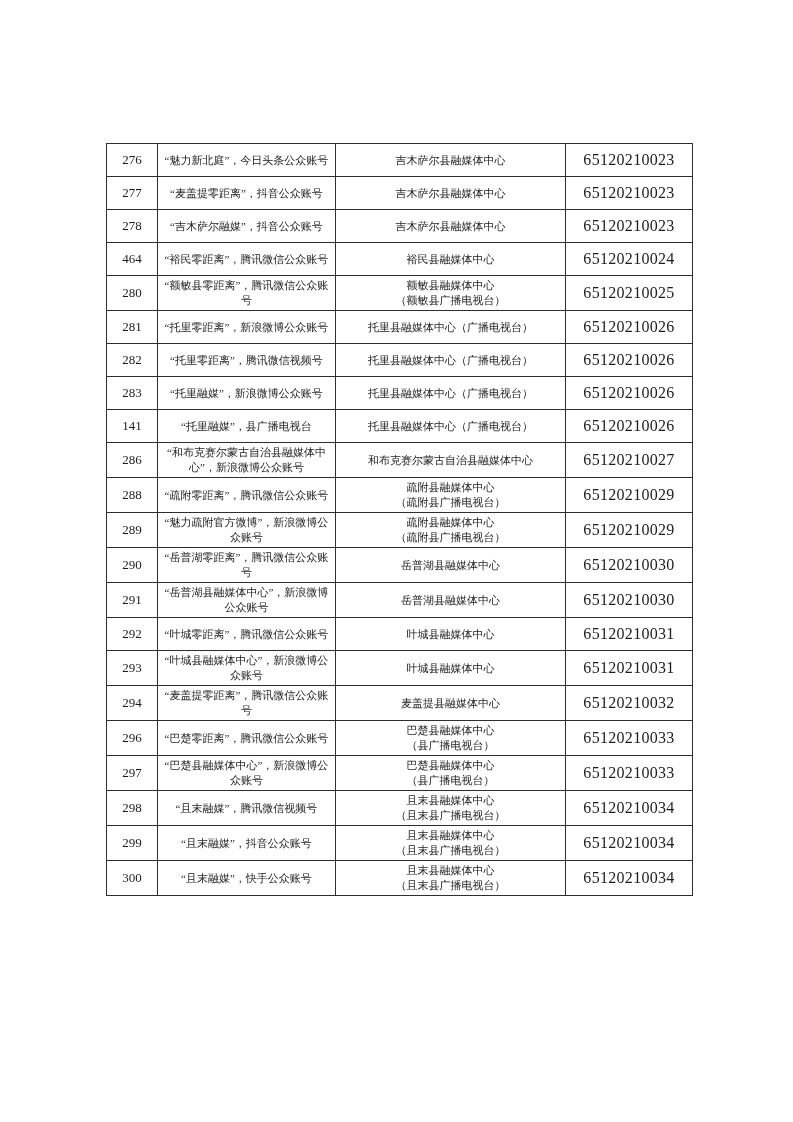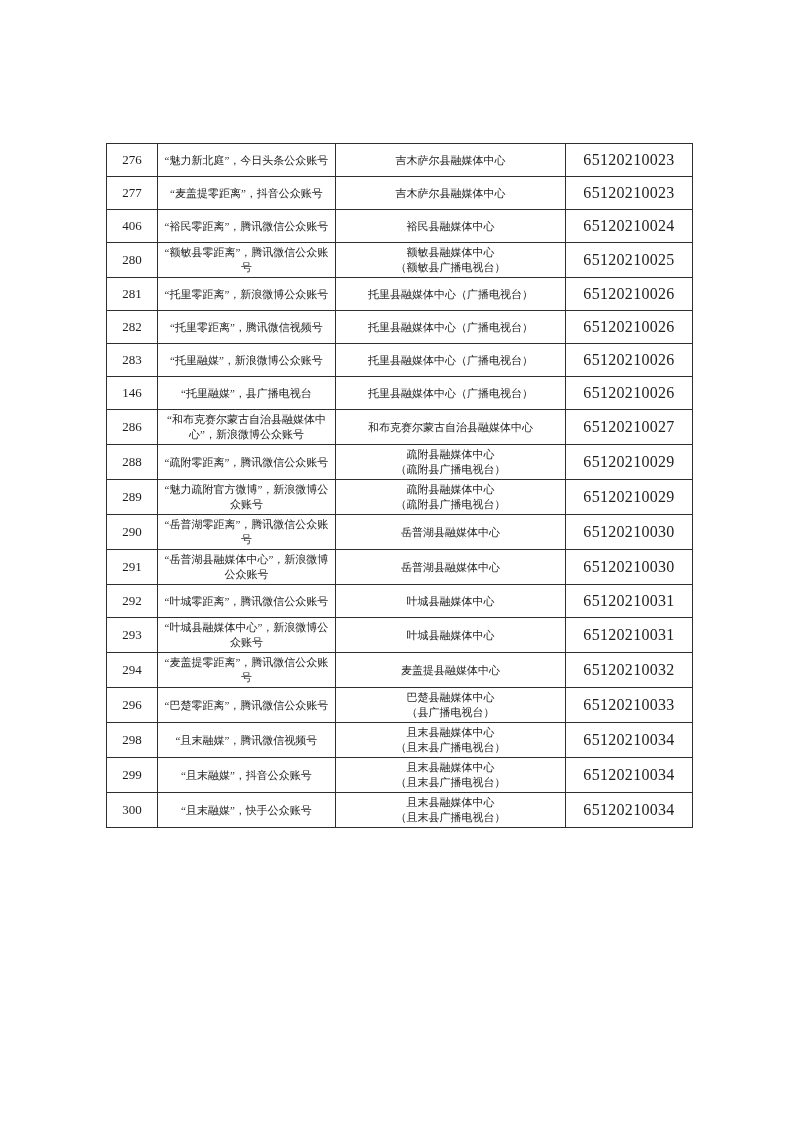--- a/index.html
+++ b/index.html
@@ -74,21 +74,27 @@
           <td class="col-center">吉木萨尔县融媒体中心</td>
           <td class="col-reg">65120210023</td>
         </tr>
         <tr>
           <td class="col-index">277</td>
           <td class="col-account">“麦盖提零距离”，抖音公众账号</td>
           <td class="col-center">吉木萨尔县融媒体中心</td>
           <td class="col-reg">65120210023</td>
         </tr>
         <tr>
-          <td class="col-index">406</td>
+          <td class="col-index">278</td>
+          <td class="col-account">“吉木萨尔融媒”，抖音公众账号</td>
+          <td class="col-center">吉木萨尔县融媒体中心</td>
+          <td class="col-reg">65120210023</td>
+        </tr>
+        <tr>
+          <td class="col-index">464</td>
           <td class="col-account">“裕民零距离”，腾讯微信公众账号</td>
           <td class="col-center">裕民县融媒体中心</td>
           <td class="col-reg">65120210024</td>
         </tr>
         <tr>
           <td class="col-index">280</td>
           <td class="col-account">“额敏县零距离”，腾讯微信公众账号</td>
           <td class="col-center">额敏县融媒体中心
 （额敏县广播电视台）</td>
           <td class="col-reg">65120210025</td>
@@ -105,21 +111,21 @@
           <td class="col-center">托里县融媒体中心（广播电视台）</td>
           <td class="col-reg">65120210026</td>
         </tr>
         <tr>
           <td class="col-index">283</td>
           <td class="col-account">“托里融媒”，新浪微博公众账号</td>
           <td class="col-center">托里县融媒体中心（广播电视台）</td>
           <td class="col-reg">65120210026</td>
         </tr>
         <tr>
-          <td class="col-index">146</td>
+          <td class="col-index">141</td>
           <td class="col-account">“托里融媒”，县广播电视台</td>
           <td class="col-center">托里县融媒体中心（广播电视台）</td>
           <td class="col-reg">65120210026</td>
         </tr>
         <tr>
           <td class="col-index">286</td>
           <td class="col-account">“和布克赛尔蒙古自治县融媒体中心”，新浪微博公众账号</td>
           <td class="col-center">和布克赛尔蒙古自治县融媒体中心</td>
           <td class="col-reg">65120210027</td>
         </tr>
@@ -168,20 +174,27 @@
           <td class="col-reg">65120210032</td>
         </tr>
         <tr>
           <td class="col-index">296</td>
           <td class="col-account">“巴楚零距离”，腾讯微信公众账号</td>
           <td class="col-center">巴楚县融媒体中心
 （县广播电视台）</td>
           <td class="col-reg">65120210033</td>
         </tr>
         <tr>
+          <td class="col-index">297</td>
+          <td class="col-account">“巴楚县融媒体中心”，新浪微博公众账号</td>
+          <td class="col-center">巴楚县融媒体中心
+（县广播电视台）</td>
+          <td class="col-reg">65120210033</td>
+        </tr>
+        <tr>
           <td class="col-index">298</td>
           <td class="col-account">“且末融媒”，腾讯微信视频号</td>
           <td class="col-center">且末县融媒体中心
 （且末县广播电视台）</td>
           <td class="col-reg">65120210034</td>
         </tr>
         <tr>
           <td class="col-index">299</td>
           <td class="col-account">“且末融媒”，抖音公众账号</td>
           <td class="col-center">且末县融媒体中心

